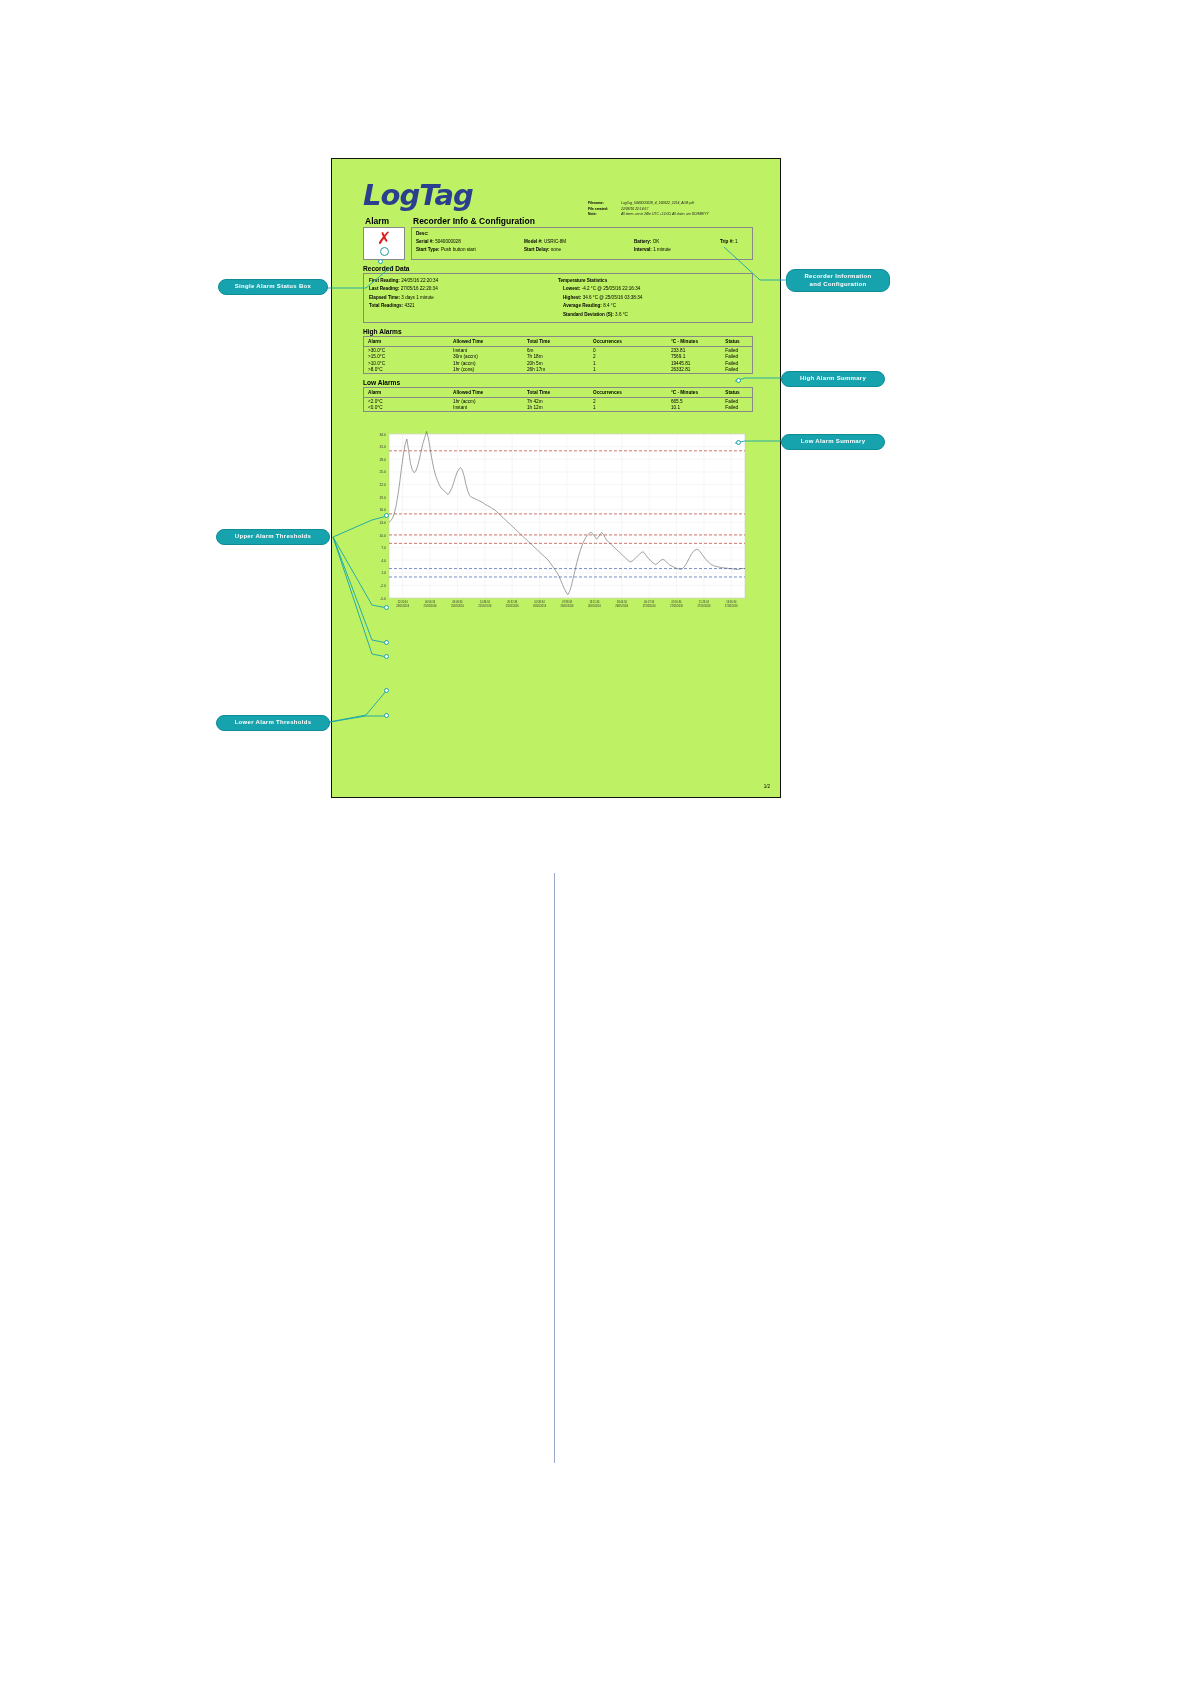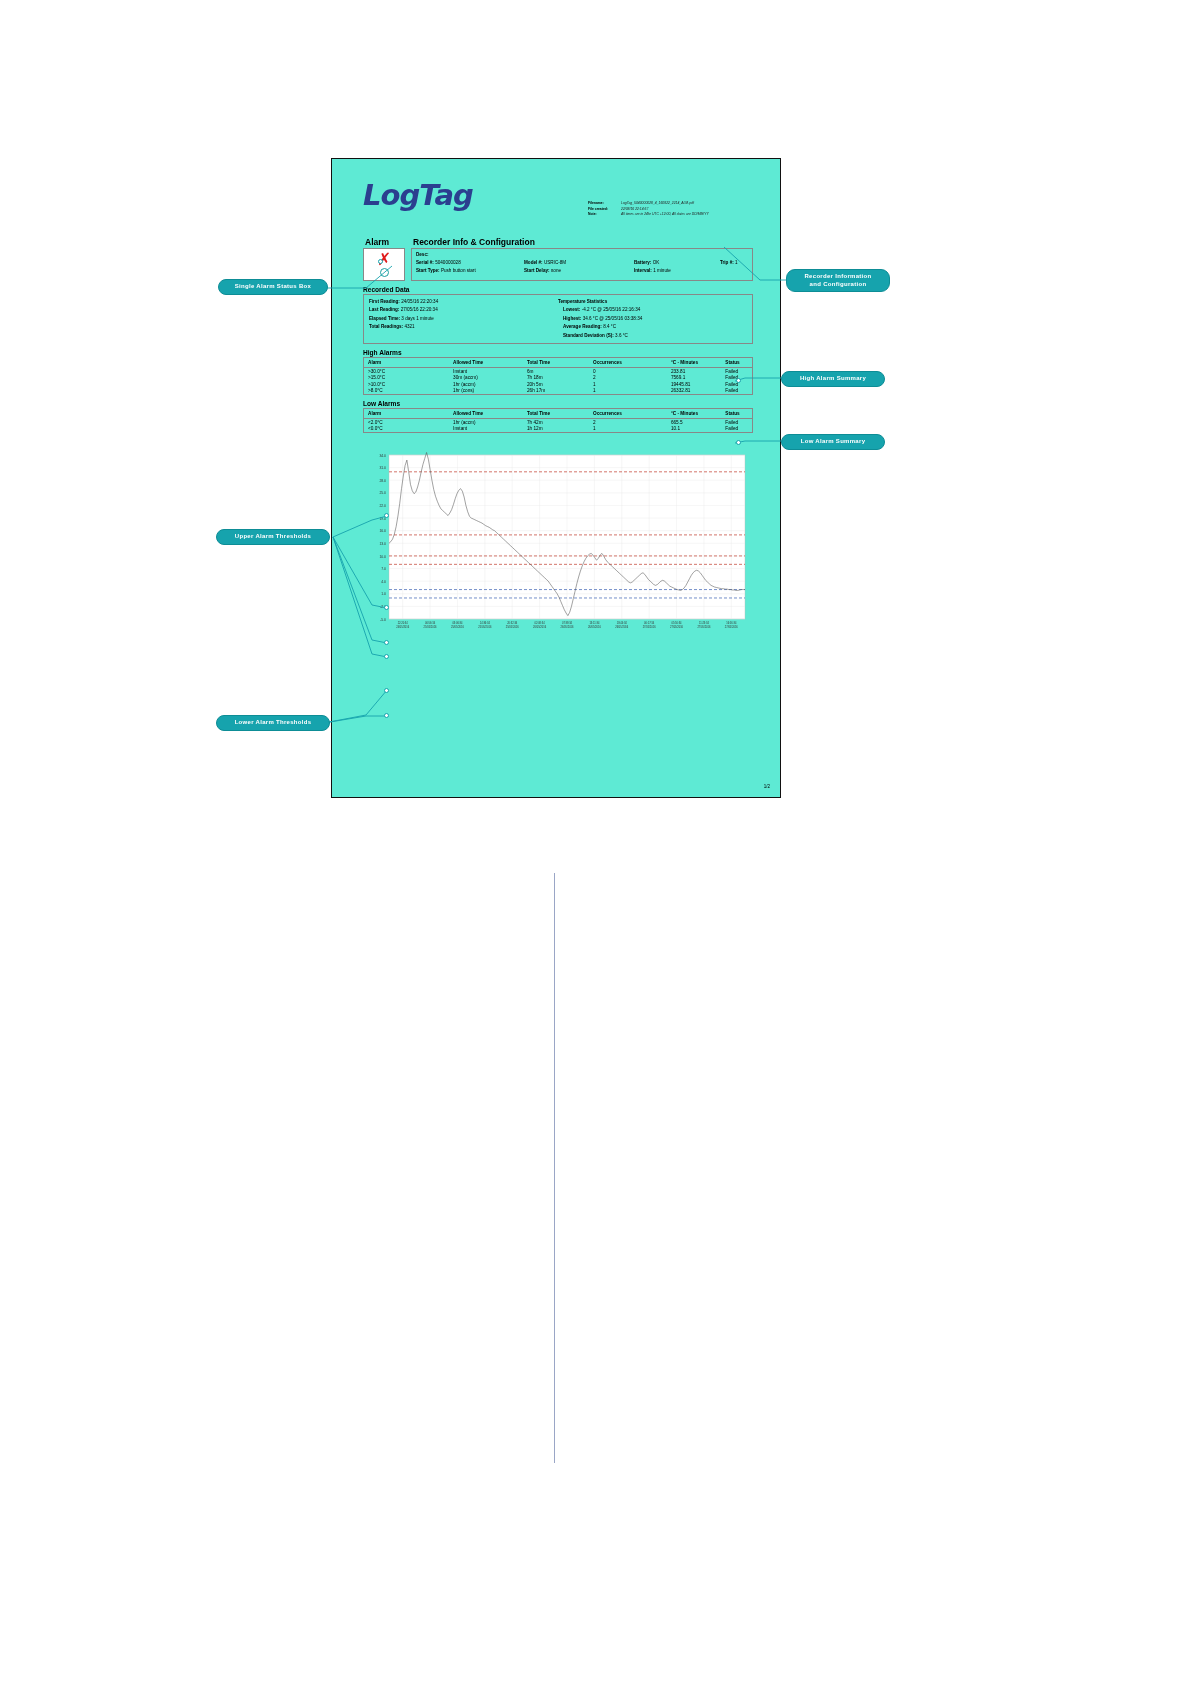--- a/index.html
+++ b/index.html
@@ -1,41 +1,41 @@
 <!DOCTYPE html>
 <html><head>
 <meta charset="utf-8">
 <style>
   html,body{margin:0;padding:0;background:#ffffff;}
   body{width:1191px;height:1684px;position:relative;font-family:"Liberation Sans",sans-serif;color:#000;}
 
   
   #sheet{
     position:absolute;left:331px;top:158px;width:450px;height:640px;
-    background:#5eead4;border:1px solid #111;box-sizing:border-box;
+    background:#bef264;border:1px solid #111;box-sizing:border-box;
   }
   #inner{position:absolute;left:31px;top:22px;width:390px;}
 
   
   .logo{
     font-family:"DejaVu Sans",sans-serif;font-style:italic;font-weight:900;
     font-size:29px;color:#2b3f8f;letter-spacing:-1px;line-height:1;
     margin:0 0 4px 0;
   }
 
   
   .filemeta{position:absolute;left:225px;top:20px;width:200px;font-size:3.4px;line-height:1.65;}
   .filemeta .row{display:flex;}
   .filemeta .k{font-weight:bold;width:33px;flex:0 0 33px;}
   .filemeta .v{font-style:italic;color:#222;}
 
   
   .hdrrow{display:flex;align-items:flex-end;margin-top:6px;}
   .hdr-alarm{width:48px;flex:0 0 48px;font-size:8.5px;font-weight:bold;padding-left:2px;}
-  .hdr-rec{font-size:8.5px;font-weight:bold;margin-top:21px;}
+  .hdr-rec{font-size:8.5px;font-weight:bold;}
 
   .cfgrow{display:flex;margin-top:1px;}
   .alarmbox{
     width:42px;flex:0 0 42px;height:33px;border:1px solid #888;
     display:flex;flex-direction:column;align-items:center;justify-content:center;
     box-sizing:border-box;margin-right:6px;background:#fff;
   }
   .xmark{color:#e01b1b;font-weight:900;font-size:17px;line-height:13px;font-family:"DejaVu Sans",sans-serif;}
   .ocirc{width:7px;height:7px;border:1.6px solid #1b9e9e;border-radius:50%;margin-top:2px;}
 

